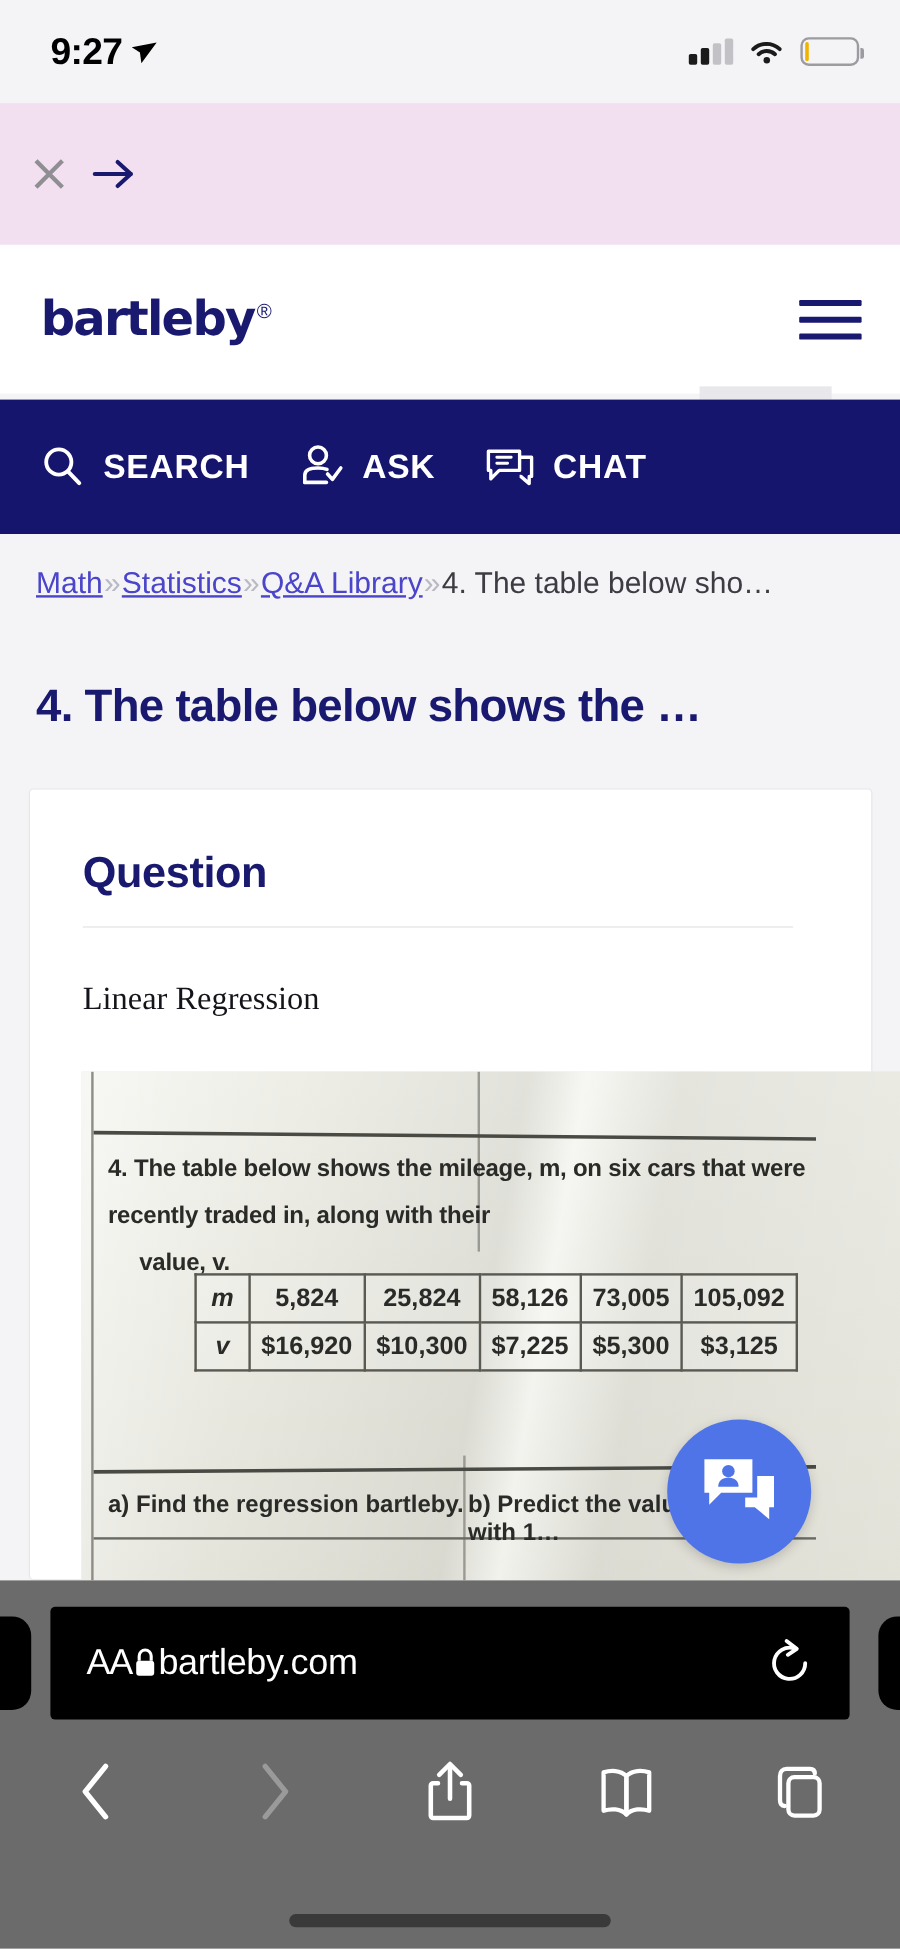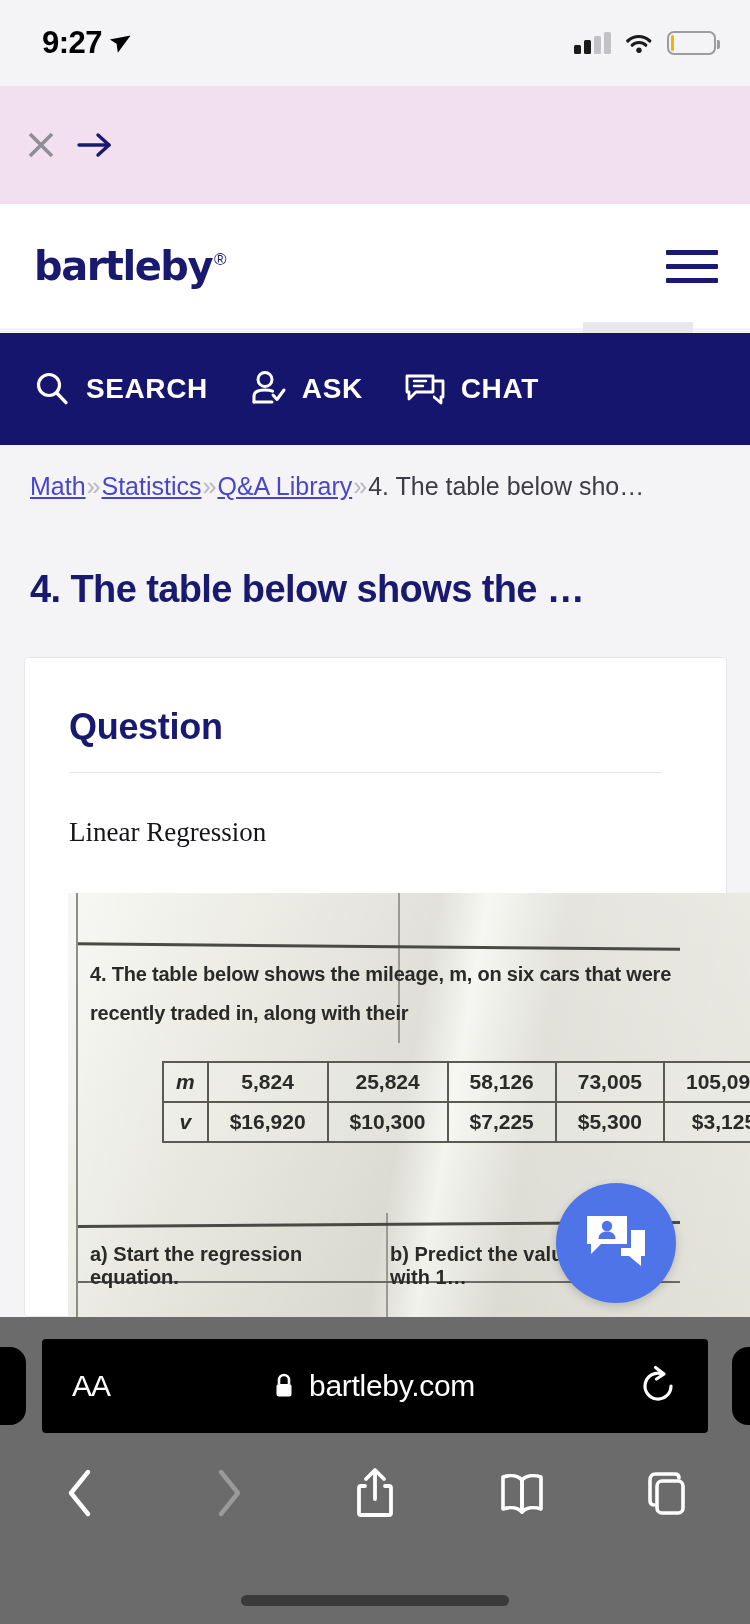--- a/index.html
+++ b/index.html
@@ -135,21 +135,21 @@
   .photo .hline3 { position: absolute; left: 10px; top: 388px; width: 602px; height: 2px; background: #6a6a63; }
   .photo .stem {
     position: absolute; left: 22px; top: 62px; width: 585px;
     font-size: 20px; font-weight: bold; line-height: 1.95; letter-spacing: -0.2px;
   }
   .tbl {
     position: absolute; left: 94px; top: 168px;
     border-collapse: collapse; font-size: 21px; font-weight: bold;
   }
   .tbl td {
-    border: 2px solid #5a5a53; padding: 7px 21px; text-align: center;
+    border: 2px solid #5a5a53; padding: 7px 9px; text-align: center;
     white-space: nowrap; background: rgba(255,255,255,0.18);
   }
   .tbl td.lbl { font-style: italic; padding: 7px 12px; }
   .photo .parts {
     position: absolute; left: 22px; top: 350px; width: 585px;
     font-size: 20px; font-weight: bold; display: flex;
   }
   .photo .parts .pa { width: 300px; }
   .photo .parts .pb { flex: 1; }
 
@@ -167,21 +167,21 @@
     background: #6b6b6b;
   }
   .url-bar {
     position: absolute; top: 22px; left: 42px; width: 666px; height: 94px;
     background: #000; border-radius: 4px;
     display: flex; align-items: center; padding: 0 30px;
   }
   .url-peek-l { position: absolute; top: 30px; left: 0; width: 26px; height: 78px; background: #000; border-radius: 0 16px 16px 0; }
   .url-peek-r { position: absolute; top: 30px; right: 0; width: 18px; height: 78px; background: #000; border-radius: 16px 0 0 16px; }
   .aa { color: #fff; font-size: 30px; letter-spacing: -1px; }
-  .url-center { flex: 1; display: flex; align-items: center; justify-content: center; gap: 14px; }
+  .url-center { flex: 1; display: flex; align-items: center; justify-content: flex-start; gap: 0; }
   .url-text { color: #fff; font-size: 30px; letter-spacing: -0.3px; }
   .toolbar {
     position: absolute; top: 128px; left: 0; width: 750px; height: 96px;
     display: flex; align-items: center; justify-content: space-between; padding: 0 46px;
   }
   .tb-btn { width: 70px; height: 70px; display: flex; align-items: center; justify-content: center; }
   .home-ind {
     position: absolute; bottom: 18px; left: 50%; transform: translateX(-50%);
     width: 268px; height: 11px; background: #3a3a3a; border-radius: 6px;
   }
@@ -298,20 +298,21 @@
   <div class="photo">
     <div class="vline-l"></div>
     <div class="vline-m"></div>
     <div class="vline-m2"></div>
     <div class="hline1"></div>
     <div class="hline2"></div>
     <div class="hline3"></div>
 
     <div class="stem">
       <div>4. The table below shows the mileage, m, on six cars that were recently traded in, along with their</div>
+      <div style="padding-left:26px">value, v.</div>
     </div>
 
     <table class="tbl">
       <tbody>
           <tr>
         <td class="lbl">m</td>
         <td>5,824</td>
         <td>25,824</td>
         <td>58,126</td>
         <td>73,005</td>
@@ -324,21 +325,21 @@
         <td>$10,300</td>
         <td>$7,225</td>
         <td>$5,300</td>
         <td>$3,125</td>
 
       </tr>
     </tbody>
       </table>
 
     <div class="parts">
-      <div class="pa">a) Start the regression equation.</div>
+      <div class="pa">a) Find the regression bartleby.</div>
       <div class="pb">b) Predict the value of a car with 1…</div>
     </div>
   </div>
 
   <div class="fab">
     <svg width="66" height="62" viewBox="0 0 66 62">
       <path d="M4 4 H44 V32 H18 L8 42 V32 H4 Z" fill="#fff"></path>
       <circle cx="24" cy="14" r="5.2" fill="#4f74e8"></circle>
       <path d="M15.5 27 C15.5 21.5 19.5 19.5 24 19.5 C28.5 19.5 32.5 21.5 32.5 27 Z" fill="#4f74e8"></path>
       <path d="M48 18 H62 V44 H58 V54 L46 44 H38 V36 H48 Z" fill="#fff"></path>

